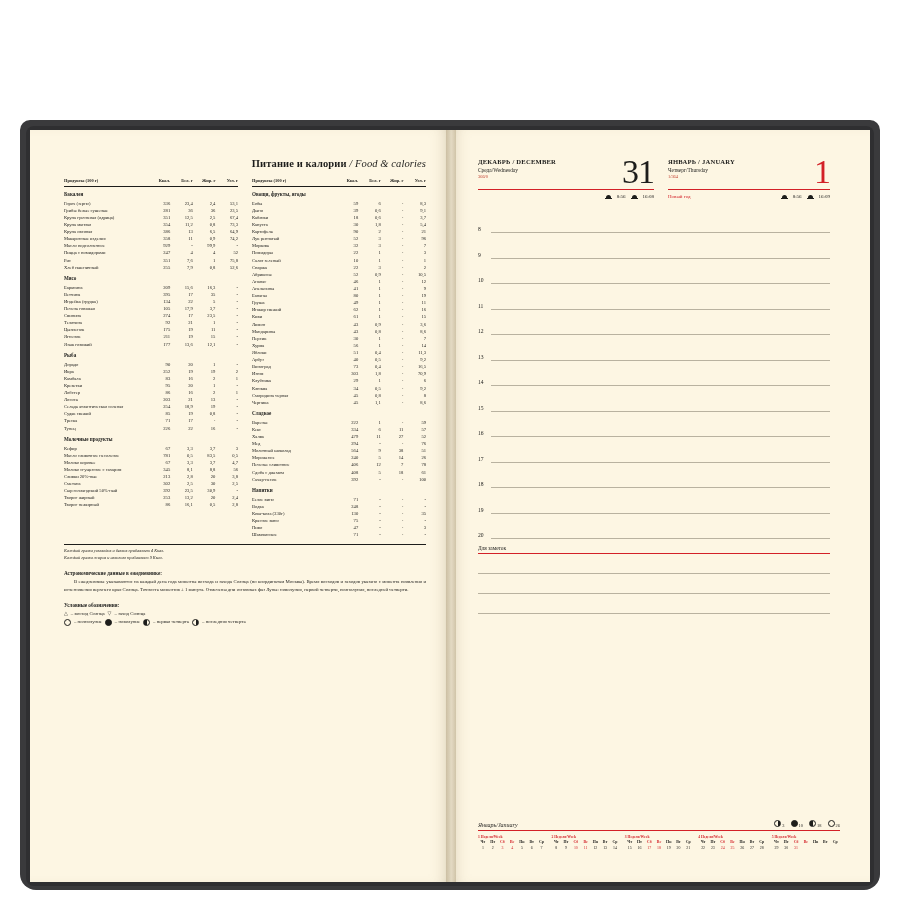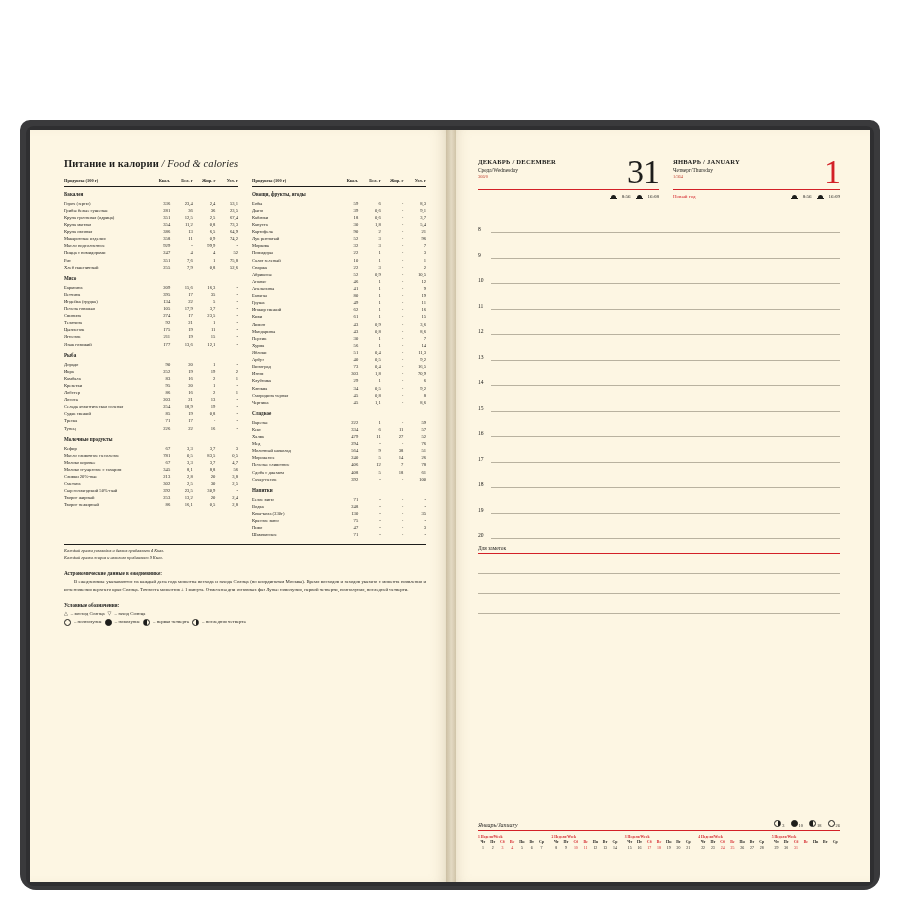--- a/index.html
+++ b/index.html
@@ -11,21 +11,21 @@
   .cover-inner{position:absolute;left:26px;top:126px;width:848px;height:760px;background:#2f2f31;border-radius:8px;}
   .paper-left{position:absolute;left:30px;top:130px;width:420px;height:752px;background:#fdf6e3;
      box-shadow:inset -14px 0 18px -14px rgba(120,100,60,.45);}
   .paper-right{position:absolute;left:450px;top:130px;width:420px;height:752px;background:#fdf6e3;
      box-shadow:inset 14px 0 18px -14px rgba(120,100,60,.45);}
   .spine{position:absolute;left:446px;top:130px;width:10px;height:752px;
      background:linear-gradient(90deg,rgba(150,130,90,.35),rgba(253,246,227,0) 45%,rgba(253,246,227,0) 55%,rgba(150,130,90,.35));}
 
   
   .lp{position:absolute;left:30px;top:130px;width:420px;height:752px;padding:28px 24px 0 34px;box-sizing:border-box;color:#1d1d1b;}
-  .lp h1{font-size:10.5px;margin:0 0 9px 0;font-weight:700;letter-spacing:.1px;}
+  .lp h1{font-size:10.5px;margin:0 0 9px 0;font-weight:700;letter-spacing:.1px;text-align:right;}
   .lp h1 span.light{font-weight:400;font-style:italic;}
   .cols{display:flex;gap:14px;}
   .col{width:50%;}
   table.food{width:100%;border-collapse:collapse;font-size:4.6px;line-height:1.55;}
   table.food th{font-weight:700;text-align:right;padding:0 0 1px 0;border-bottom:.6px solid #1d1d1b;font-size:4.4px;}
   table.food th.n{text-align:left;}
   table.food td{padding:0;}
   table.food td.n{text-align:left;}
   table.food td.v{text-align:right;width:13%;}
   tr.grp td{font-weight:700;padding-top:4px;padding-bottom:1px;font-size:5.1px;}
@@ -37,21 +37,21 @@
   .legend .t{font-weight:700;font-size:5.2px;margin-bottom:2px;}
   .legend .row{font-size:4.8px;line-height:1.7;display:flex;align-items:center;gap:3px;flex-wrap:wrap;}
   .sun{display:inline-block;width:5px;height:5px;border-radius:50%;border:.7px solid #1d1d1b;position:relative;}
   .sun.full{background:#1d1d1b;}
   .sun.half{background:linear-gradient(90deg,#1d1d1b 50%,#fdf6e3 50%);}
   .sun.halfr{background:linear-gradient(90deg,#fdf6e3 50%,#1d1d1b 50%);}
   .sun.empty{background:#fdf6e3;}
   .arrow{display:inline-block;font-size:5px;}
 
   
-  .rp{position:absolute;left:450px;top:130px;width:420px;height:752px;padding:28px 30px 0 28px;box-sizing:border-box;color:#1d1d1b;}
+  .rp{position:absolute;left:450px;top:130px;width:420px;height:752px;padding:28px 40px 0 28px;box-sizing:border-box;color:#1d1d1b;}
   .dayhead{display:flex;}
   .dayblk{width:50%;box-sizing:border-box;}
   .dayblk.r{padding-left:14px;}
   .dh{display:flex;justify-content:space-between;align-items:flex-start;}
   .dh .lbl{font-size:6.6px;font-weight:700;letter-spacing:.2px;}
   .dh .sub{font-size:5.4px;margin-top:2px;}
   .dh .cnt{font-size:4.4px;color:#c0392b;margin-top:1px;}
   .big{font-size:34px;line-height:.82;font-weight:400;letter-spacing:-1px;}
   .big.red{color:#d32027;}
   .rule{border-bottom:1.1px solid #d32027;margin-top:3px;}

